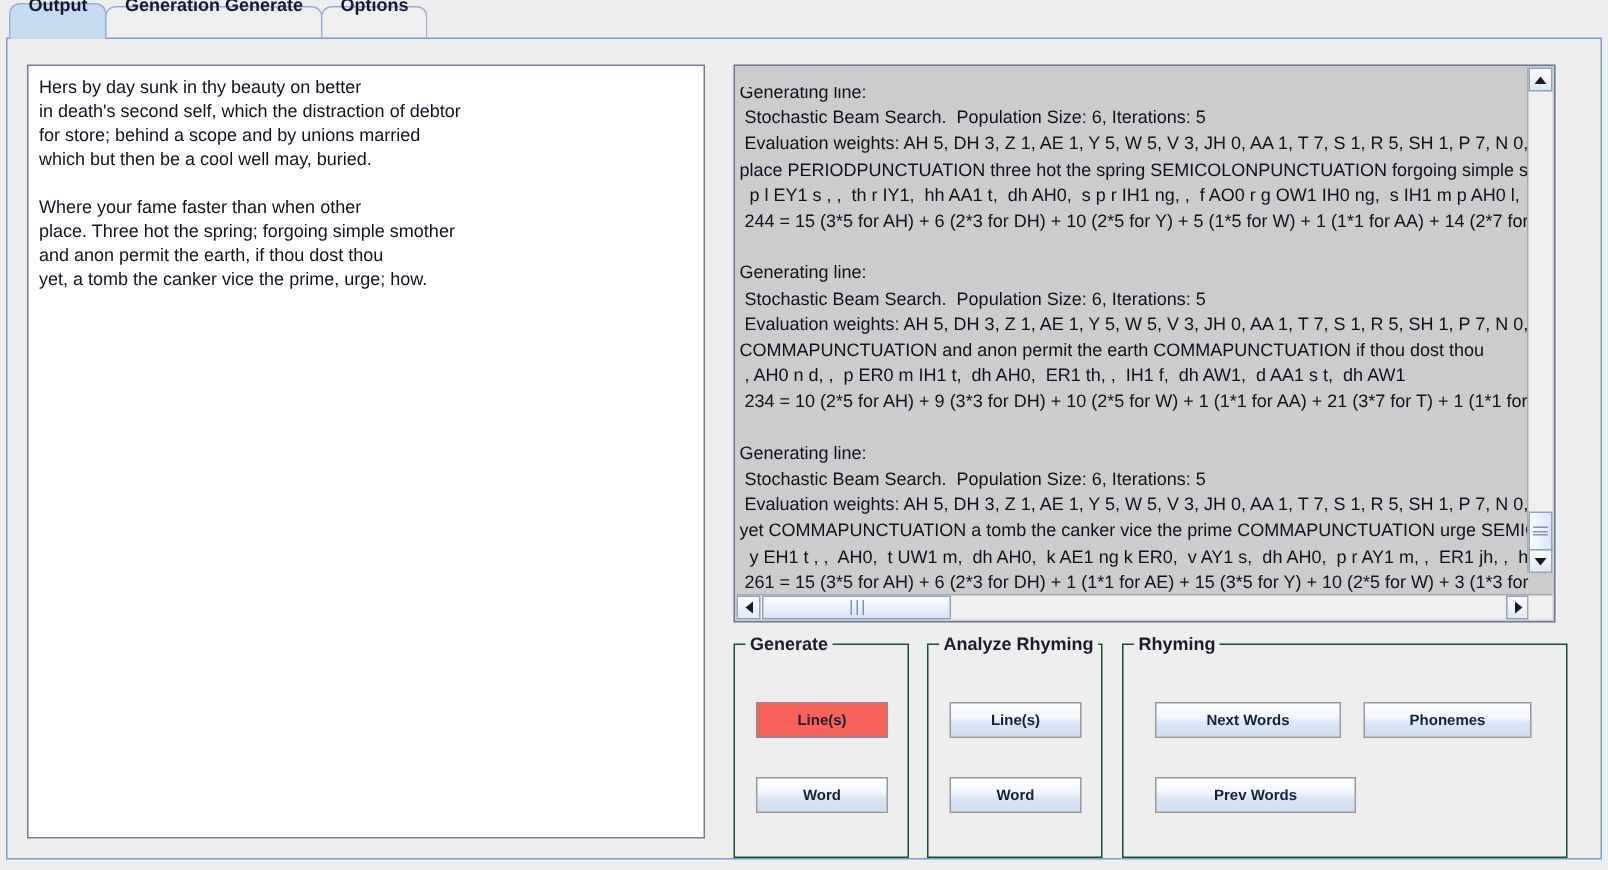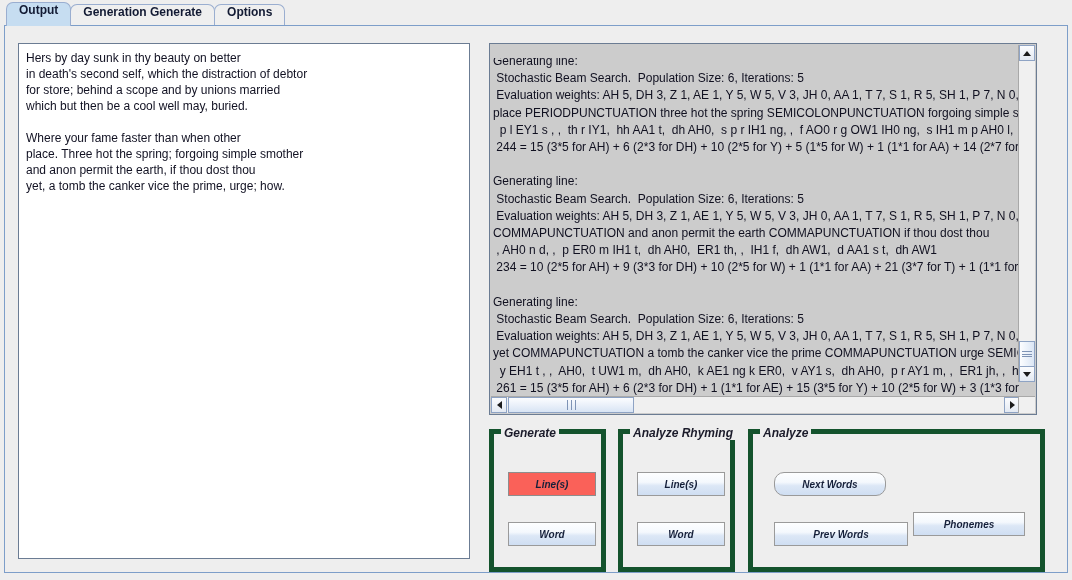--- a/index.html
+++ b/index.html
@@ -20,22 +20,22 @@
   .tabbar {
     position: absolute; left: 0; top: 0;
     height: 26px; width: 1072px;
     background: #eeeeee;
     display: flex; align-items: flex-end;
     padding-left: 6px;
     box-sizing: border-box;
   }
   .tab {
     height: 22px;
-    padding: 0 12px 4px 12px;
-    display: flex; align-items: flex-start;
+    padding: 0 12px 16px 12px;
+    display: flex; align-items: flex-end;
     font-size: 12px; font-weight: bold;
     color: #121a33;
     background: #efefef;
     border: 1px solid #9aaed0;
     border-bottom: none;
     border-top-left-radius: 7px;
     border-top-right-radius: 7px;
     margin-right: -1px;
     position: relative;
     box-sizing: border-box;
@@ -160,24 +160,23 @@
   }
   .corner {
     position:absolute; right:1px; bottom:1px; width:17px; height:17px;
     background:#f0f0f0; box-sizing:border-box;
     border-left:1px solid #a8a8a8; border-top:1px solid #a8a8a8;
   }
 
   
   .group {
     position: absolute;
-    border: 5px solid #14532d;
+    border: 1px solid #14532d;
     box-sizing: border-box;
     background: transparent;
-    font-style: italic;
   }
   .group > .grp-title {
     position: absolute;
     top: -8px; left: 7px;
     background: #eeeeee;
     padding: 0 3px;
     font-size: 12px; font-weight: bold;
     color: #1b1b2a;
     white-space: nowrap;
   }
@@ -293,20 +292,20 @@
       <div class="btn" style="left:14px; top:88px; width:88px; height:24px;">Word</div>
     </div>
 
     <div class="group" style="left:613px; top:403px; width:117px; height:143px;">
       <div class="grp-title">Analyze Rhyming</div>
       <div class="btn" style="left:14px; top:38px; width:88px; height:24px;">Line(s)</div>
       <div class="btn" style="left:14px; top:88px; width:88px; height:24px;">Word</div>
     </div>
 
     <div class="group" style="left:743px; top:403px; width:297px; height:143px;">
-      <div class="grp-title">Analyze</div>
-      <div class="btn" style="left:21px; top:38px; width:112px; height:24px;border-radius:10px;">Next Words</div>
-      <div class="btn" style="left:160px; top:38px; width:112px; height:24px;margin-top:40px;">Phonemes</div>
+      <div class="grp-title">Rhyming</div>
+      <div class="btn" style="left:21px; top:38px; width:124px; height:24px;">Next Words</div>
+      <div class="btn" style="left:160px; top:38px; width:112px; height:24px;">Phonemes</div>
       <div class="btn" style="left:21px; top:88px; width:134px; height:24px;">Prev Words</div>
     </div>
 
   </div>
 </div>
 
 </body></html>

